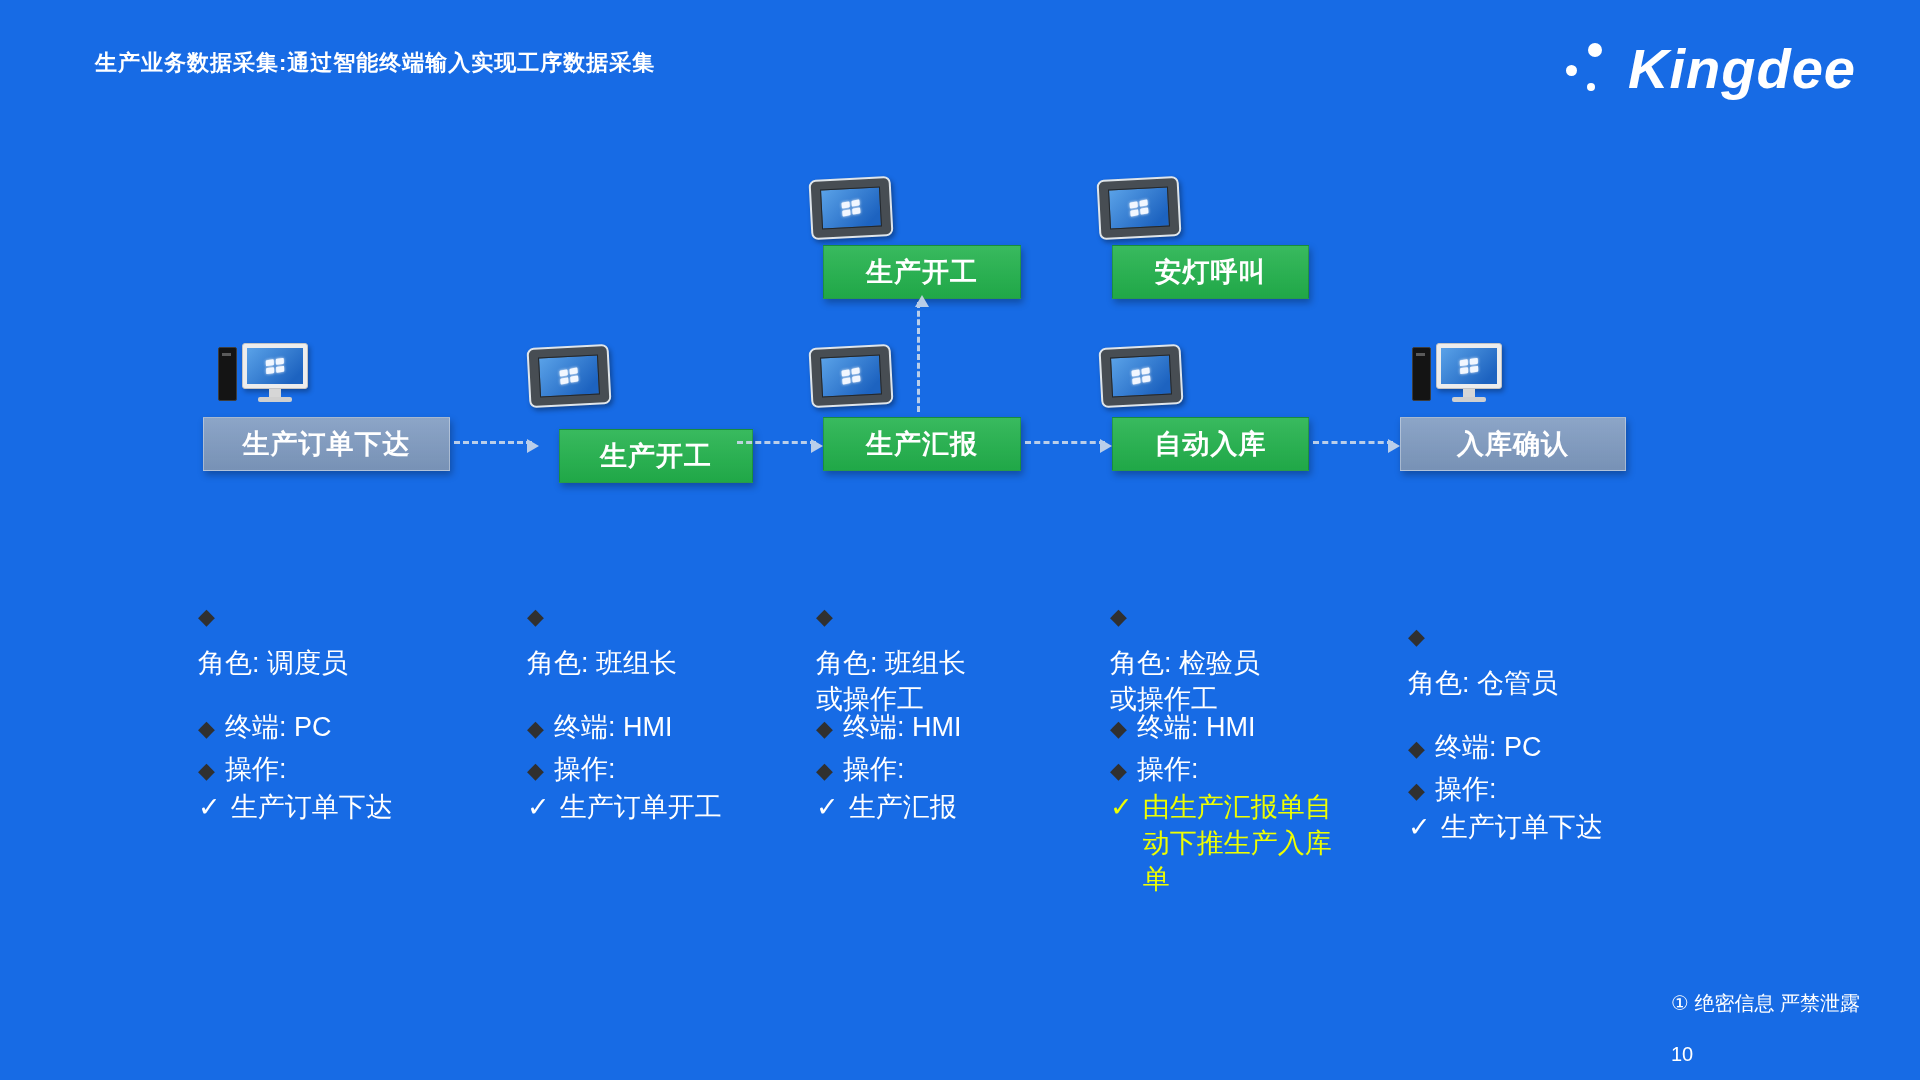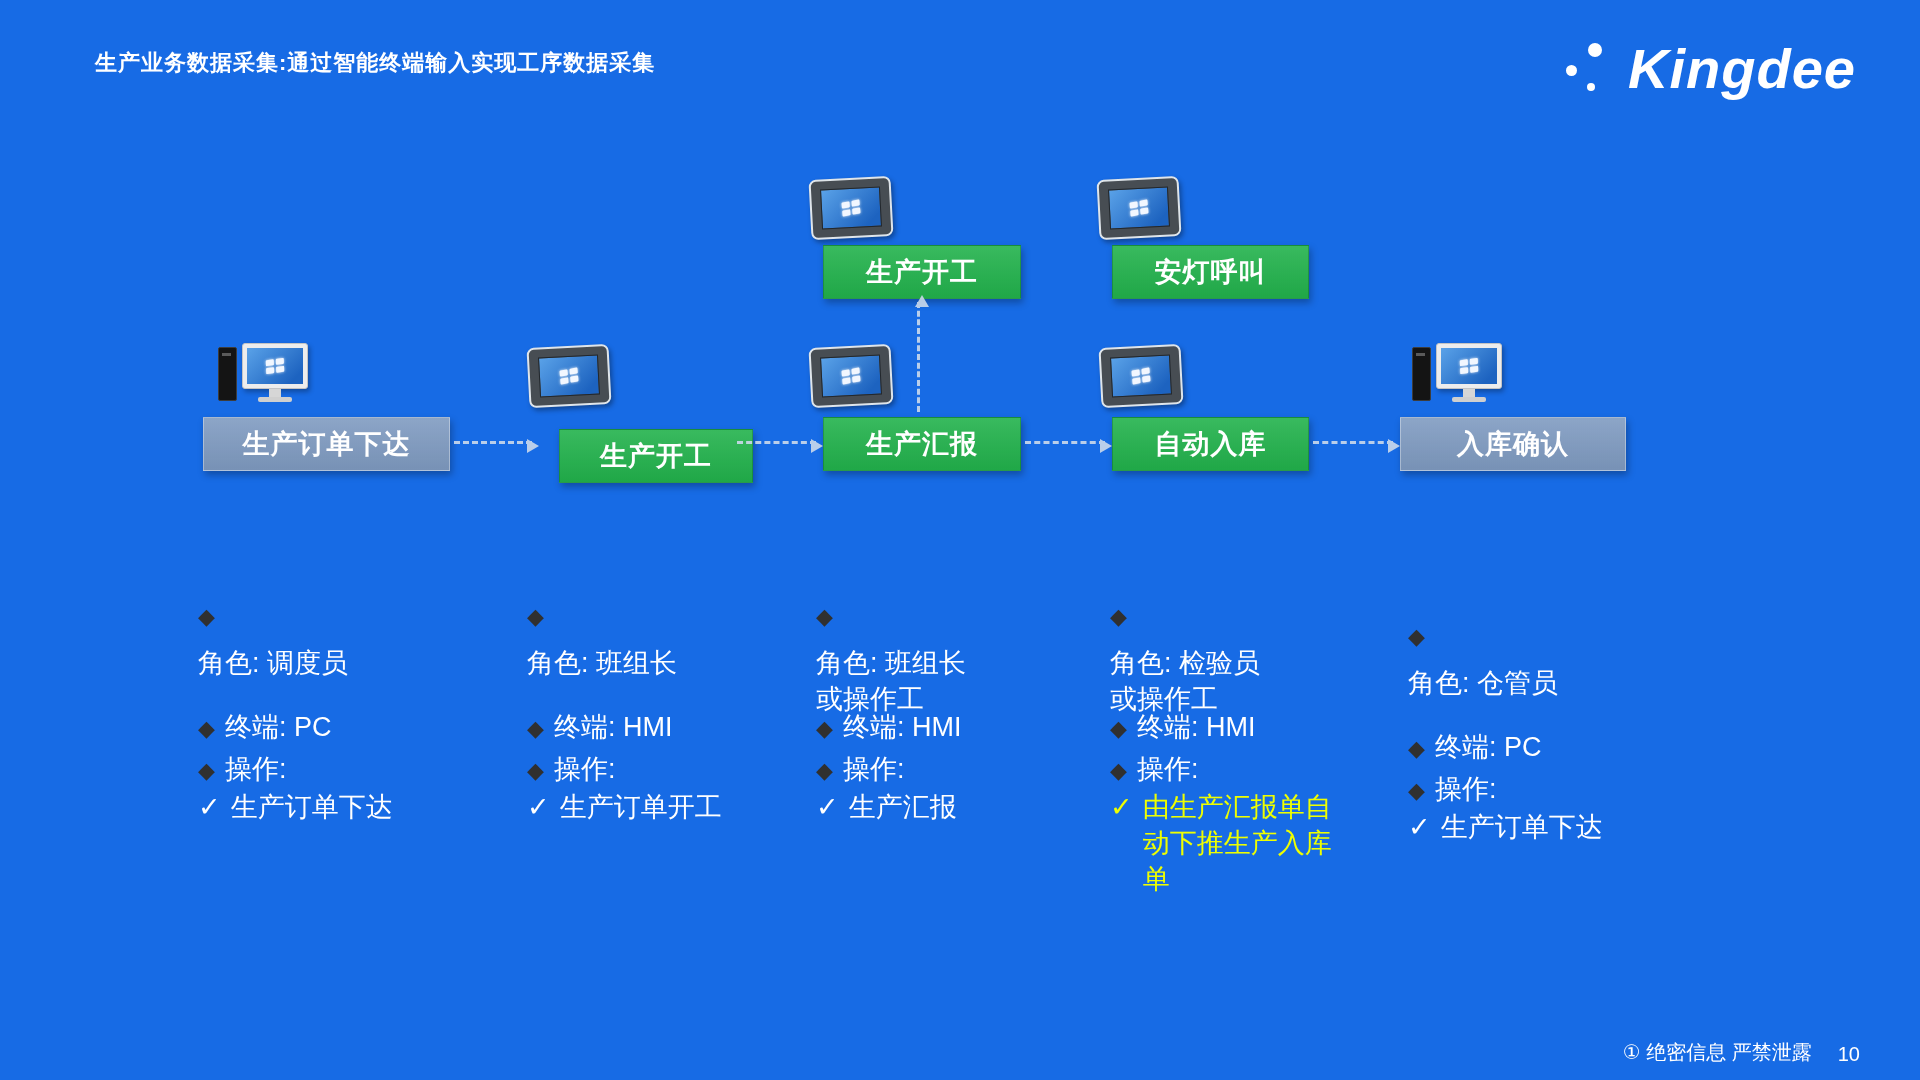--- a/index.html
+++ b/index.html
@@ -85,22 +85,22 @@
   .d-role{top:0;flex-direction:column;}
   .d-terminal{top:112px;}
   .d-oplabel{top:154px;}
   .d-op{top:192px;}
   .diamond::before{content:"◆";color:#303030;font-size:22px;line-height:36px;}
   .check::before{content:"✓";font-size:27px;font-weight:700;line-height:36px;}
   .role-text span{display:block;}
   .op-text.wrap{display:block;width:200px;}
   .hl{color:var(--highlight-text,#EEFF00);}
   
-  .footer{position:absolute;right:60px;bottom:14px;display:flex;align-items:flex-end;gap:26px;
-    font-size:20px;color:#fff;}
+  .footer{position:absolute;right:60px;bottom:14px;display:flex;align-items:flex-start;gap:26px;
+    font-size:20px;color:#fff;flex-direction:column;}
 </style>
 </head>
 <body>
 
 <div class="slide">
 
   <h1 class="title">生产业务数据采集:通过智能终端输入实现工序数据采集</h1>
 
   <div class="logo">
     <div class="logo-dots">

